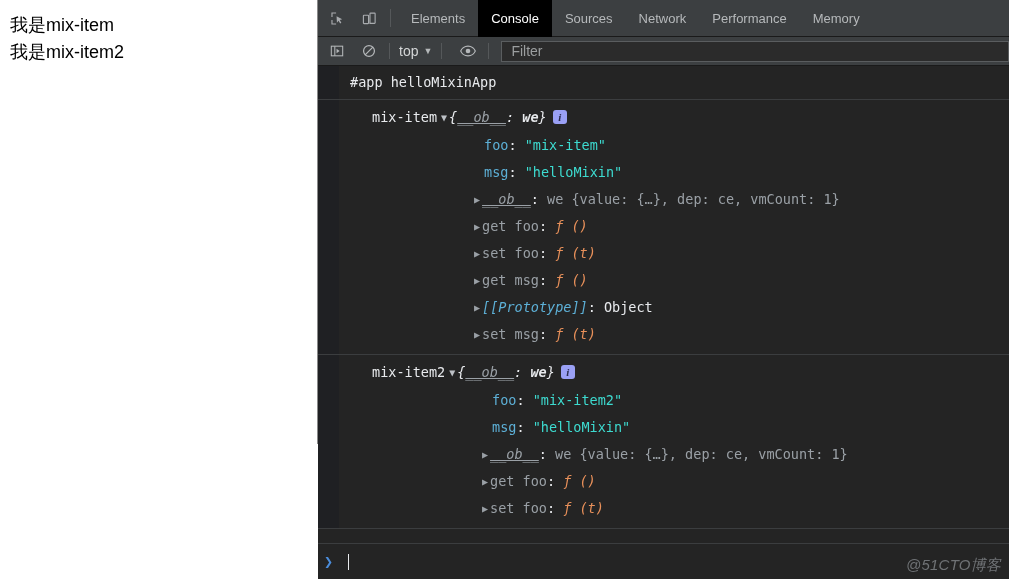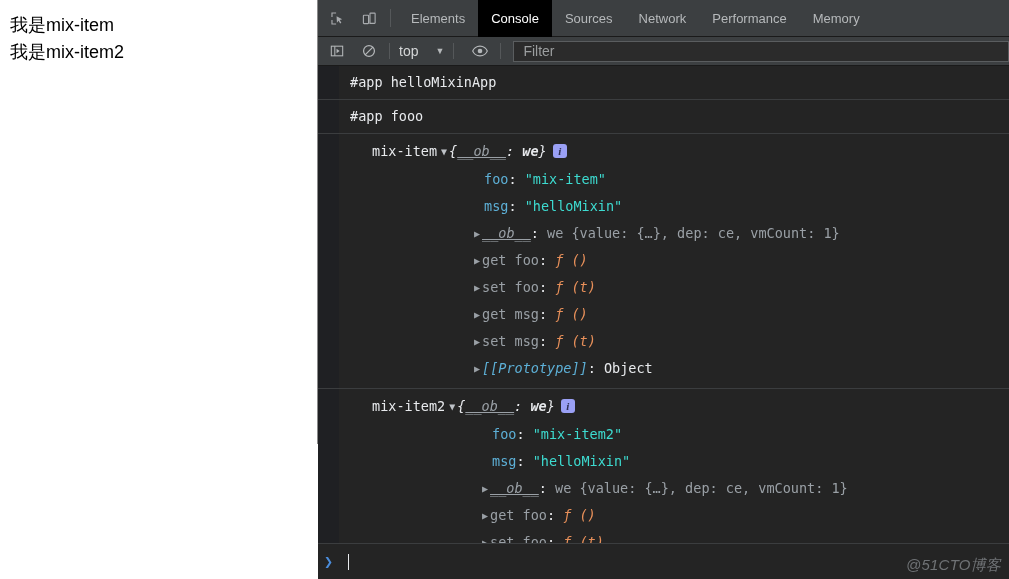--- a/index.html
+++ b/index.html
@@ -78,21 +78,21 @@
   .ct-icon {
     width: 26px; height: 22px;
     margin-left: 6px;
     display: flex; align-items: center; justify-content: center;
     color: #b5b8ba;
   }
   .ct-sep { width: 1px; height: 16px; background: #55585a; margin: 0 7px; }
   .ctx-select {
     display: flex; align-items: center;
     font-size: 14px; color: #d4d6d7;
-    padding: 0 2px; white-space: nowrap; gap: 12px;
+    padding: 0 2px; white-space: nowrap;
   }
   .ctx-caret { margin-left: 5px; font-size: 9px; color: #b5b8ba; }
   .filter-wrap {
     flex: 1; height: 21px;
     margin-left: 5px; margin-right: 0;
     background: #2b2b2b;
     border: 1px solid #5a5d5f;
     display: flex; align-items: center;
     padding-left: 7px;
   }
@@ -269,43 +269,40 @@
         <input class="filter-input" type="text" placeholder="Filter" style="">
       </div>
     </div>
 
     <div class="console-body">
 
       <div class="msg">
         <div class="msg-line t-plain">#app helloMixinApp</div>
       </div>
 
-      <div class="msg">
-        <div class="msg-line t-plain">#app fooo</div>
-      </div>
 
       <div class="msg">
         <div class="grp">
           <div class="grp-head"><span class="t-label">mix-item</span><span class="caret-open">▼</span><span class="t-obj">{</span><span class="t-obkey">__ob__</span><span class="t-obj">: </span><span class="t-bold" style="font-style:italic">we</span><span class="t-obj">}</span><span class="info-badge">i</span></div>
 
           <div class="prop" style="padding-left:122px"><span class="t-key">foo</span><span class="t-plain">: </span><span class="t-str">"mix-item"</span></div>
 
           <div class="prop" style="padding-left:122px"><span class="t-key">msg</span><span class="t-plain">: </span><span class="t-str">"helloMixin"</span></div>
 
           <div class="prop" style="padding-left:112px"><span class="caret-closed">▶</span><span class="t-obkey">__ob__</span><span class="t-plain">: </span><span class="t-dim">we {value: {…}, dep: ce, vmCount: 1}</span></div>
 
           <div class="prop" style="padding-left:112px"><span class="caret-closed">▶</span><span class="t-dim">get foo</span><span class="t-plain">: </span><span class="t-fn">ƒ ()</span></div>
 
           <div class="prop" style="padding-left:112px"><span class="caret-closed">▶</span><span class="t-dim">set foo</span><span class="t-plain">: </span><span class="t-fn">ƒ (t)</span></div>
 
           <div class="prop" style="padding-left:112px"><span class="caret-closed">▶</span><span class="t-dim">get msg</span><span class="t-plain">: </span><span class="t-fn">ƒ ()</span></div>
 
+          <div class="prop" style="padding-left:112px"><span class="caret-closed">▶</span><span class="t-proto">[[Prototype]]</span><span class="t-plain">: </span><span class="t-plain">Object</span></div>
+
           <div class="prop" style="padding-left:112px"><span class="caret-closed">▶</span><span class="t-dim">set msg</span><span class="t-plain">: </span><span class="t-fn">ƒ (t)</span></div>
-
-          <div class="prop" style="padding-left:112px"><span class="caret-closed">▶</span><span class="t-proto">[[Prototype]]</span><span class="t-plain">: </span><span class="t-plain">Object</span></div>
         </div>
       </div>
 
       <div class="msg">
         <div class="grp">
           <div class="grp-head"><span class="t-label">mix-item2</span><span class="caret-open">▼</span><span class="t-obj">{</span><span class="t-obkey">__ob__</span><span class="t-obj">: </span><span class="t-bold" style="font-style:italic">we</span><span class="t-obj">}</span><span class="info-badge">i</span></div>
 
           <div class="prop" style="padding-left:130px"><span class="t-key">foo</span><span class="t-plain">: </span><span class="t-str">"mix-item2"</span></div>
 
           <div class="prop" style="padding-left:130px"><span class="t-key">msg</span><span class="t-plain">: </span><span class="t-str">"helloMixin"</span></div>

